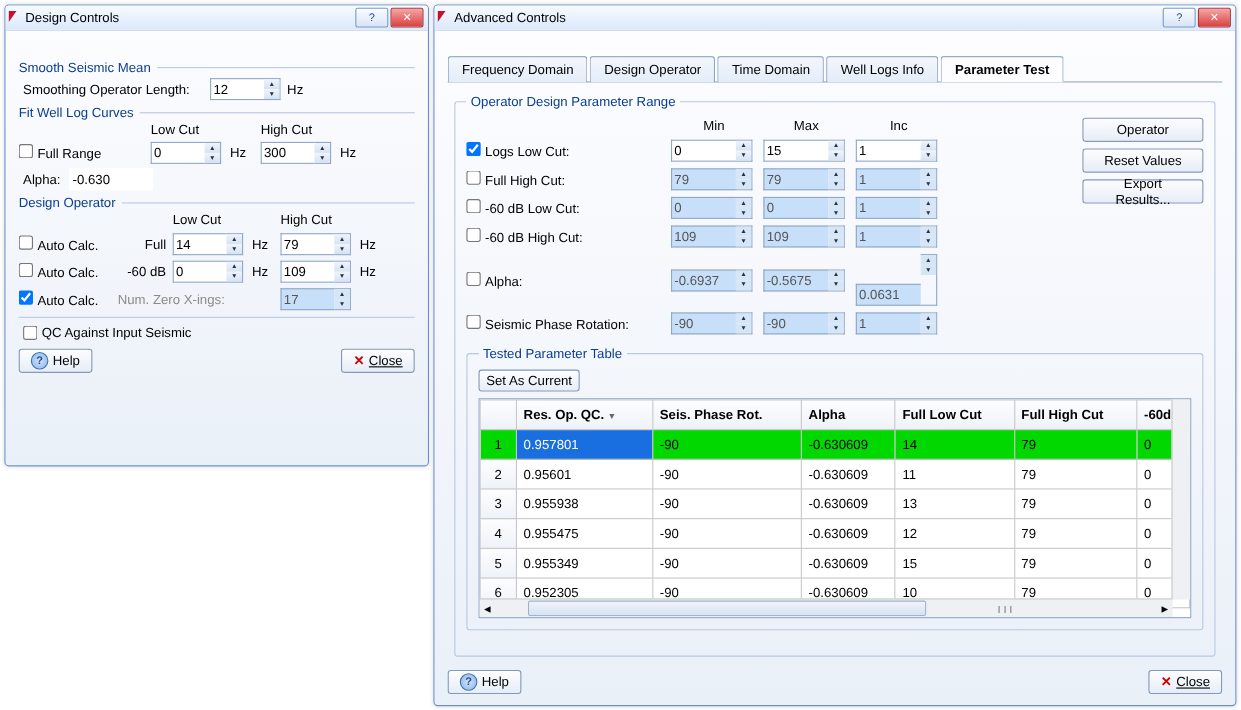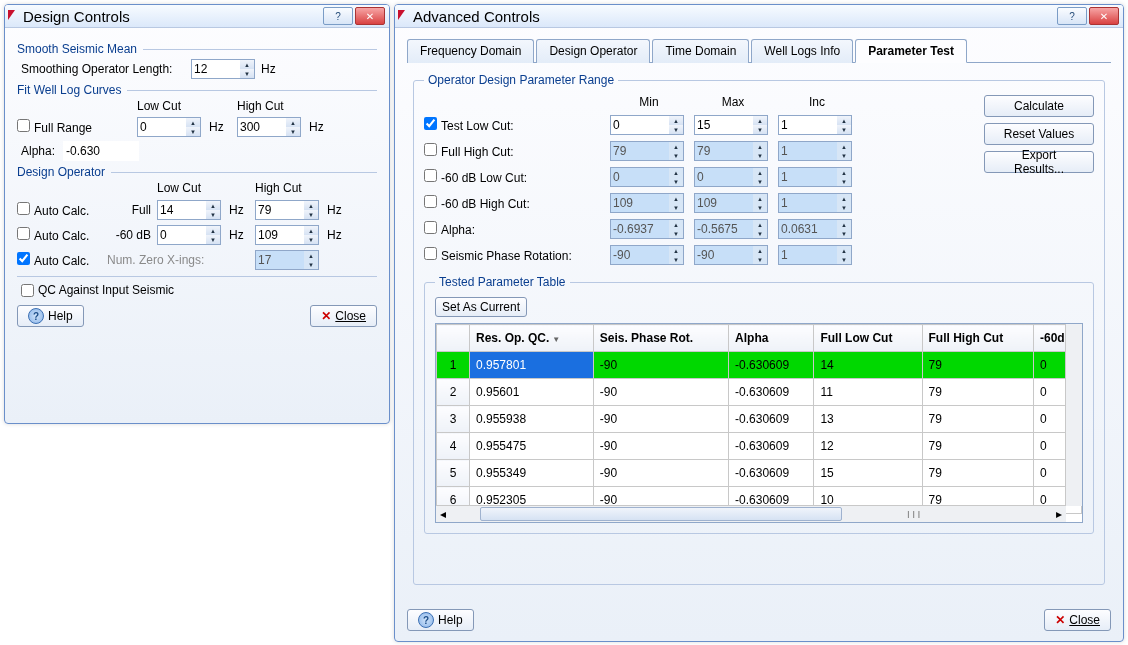--- a/index.html
+++ b/index.html
@@ -1,23 +1,23 @@
 <!DOCTYPE html>
 <html><head>
 <meta charset="utf-8">
 <style>
 html,body{margin:0;padding:0;font-family:"Segoe UI",Tahoma,Arial,sans-serif;font-size:12px;color:#000;background:#fff;width:1128px;height:645px;overflow:hidden}
 .window{position:absolute;background:linear-gradient(#fdfdff,#eaf0f8);border:1px solid #6a8fca;border-radius:4px;box-shadow:0 0 4px rgba(0,0,0,.15);display:flex;flex-direction:column}
 .titlebar{height:22px;background:linear-gradient(#f7fbff,#dbe8fa);border-top-left-radius:3px;border-top-right-radius:3px;display:flex;align-items:center;padding:0 4px;border-bottom:1px solid #b8c8e2}
 .app-icon{width:0;height:0;border-left:5px solid transparent;border-right:5px solid transparent;border-bottom:8px solid transparent;margin-right:4px;position:relative}
 .app-icon::before{content:"";position:absolute;left:-6px;top:-2px;width:0;height:0;border-left:7px solid #c8102e;border-bottom:10px solid transparent}
-.title-text{flex:1;font-size:15px}
+.title-text{flex:1;font-size:12px}
 .tb-btn{width:28px;height:16px;margin-left:2px;border:1px solid #7a9cc6;background:linear-gradient(#fafcff,#d8e5f7);border-radius:2px;display:flex;align-items:center;justify-content:center;font-size:10px;color:#264d7a;cursor:pointer}
 .tb-close{background:linear-gradient(#f7a5a5,#d94141);color:#fff;border-color:#a33}
-.client{flex:1;padding:10px 12px 10px 12px;position:relative;overflow:hidden}
+.client{flex:1;padding:22px 12px 10px 12px;position:relative;overflow:hidden}
 .section-label{color:#0a3e8f;font-size:12px;margin:4px 0 2px 0;display:flex;align-items:center}
 .section-label .line{flex:1;border-top:1px solid #b8c8e2;margin-left:6px;height:0}
 .row{display:flex;align-items:center;margin:3px 4px}
 input[type=text].num{width:44px;height:18px;border:1px solid #8fa7c9;border-right:none;padding:0 2px;font-size:12px}
 input[type=text].txt{width:60px;height:18px;border:1px solid #fff;padding:0 2px;font-size:12px}
 .spin{display:inline-flex;flex-direction:column;border:1px solid #8fa7c9;border-left:none}
 .spin button{width:14px;height:9px;border:none;background:linear-gradient(#f0f4fb,#d6e2f3);font-size:6px;line-height:6px;padding:0;cursor:pointer;color:#234}
 .spinbox{display:inline-flex;align-items:stretch;margin-right:4px}
 .unit{margin:0 8px 0 2px}
 .cb{margin:0 4px 0 0}
@@ -211,21 +211,21 @@
 
     <div style="flex:1;position:relative;padding:4px 6px 0 6px">
       <fieldset style="height:492px">
         <legend>Operator Design Parameter Range</legend>
         <div style="display:flex;gap:20px">
           <div class="param-grid" id="param-grid">
             <span></span>
             <span class="hdr">Min</span>
             <span class="hdr">Max</span>
             <span class="hdr">Inc</span>
-          <label><input type="checkbox" class="cb" checked="" style=""><span>Test Low Cut:</span></label>
+          <label><input type="checkbox" class="cb" checked="" style=""><span>Logs Low Cut:</span></label>
               <span class="spinbox">
                 <input type="text" class="num" style="width: 54px;" value="0">
                 <span class="spin">
                   <button>▲</button>
                   <button>▼</button>
                 </span>
               </span>
               <span class="spinbox">
                 <input type="text" class="num" style="width: 54px;" value="15">
                 <span class="spin">
@@ -315,21 +315,21 @@
                 </span>
               </span>
               <span class="spinbox disabled">
                 <input type="text" class="num" style="width: 54px;" value="-0.5675">
                 <span class="spin">
                   <button>▲</button>
                   <button>▼</button>
                 </span>
               </span>
               <span class="spinbox disabled">
-                <input type="text" class="num" style="width: 54px;" value="0.0631">
+                <input type="text" class="num" style="width: 54px; margin-top: 27px;" value="0.0631">
                 <span class="spin">
                   <button>▲</button>
                   <button>▼</button>
                 </span>
               </span>
               <label><input type="checkbox" class="cb" style=""><span>Seismic Phase Rotation:</span></label>
               <span class="spinbox disabled">
                 <input type="text" class="num" style="width: 54px;" value="-90">
                 <span class="spin">
                   <button>▲</button>
@@ -345,21 +345,21 @@
               </span>
               <span class="spinbox disabled">
                 <input type="text" class="num" style="width: 54px;" value="1">
                 <span class="spin">
                   <button>▲</button>
                   <button>▼</button>
                 </span>
               </span>
             </div>
           <div style="margin-left:auto;display:flex;flex-direction:column;align-items:stretch">
-            <button class="btn wide-btn">Calculate</button>
+            <button class="btn wide-btn">Operator</button>
             <button class="btn wide-btn">Reset Values</button>
             <button class="btn wide-btn">Export Results...</button>
           </div>
         </div>
 
         <fieldset style="margin-top:10px">
           <legend>Tested Parameter Table</legend>
           <button class="btn" style="height:20px;padding:0 6px">Set As Current</button>
           <div class="table-wrap">
             <table id="ttable">

